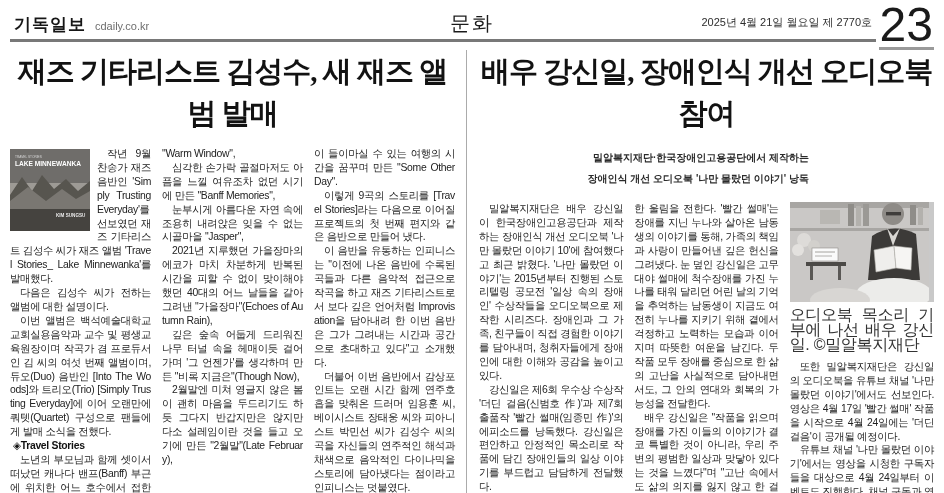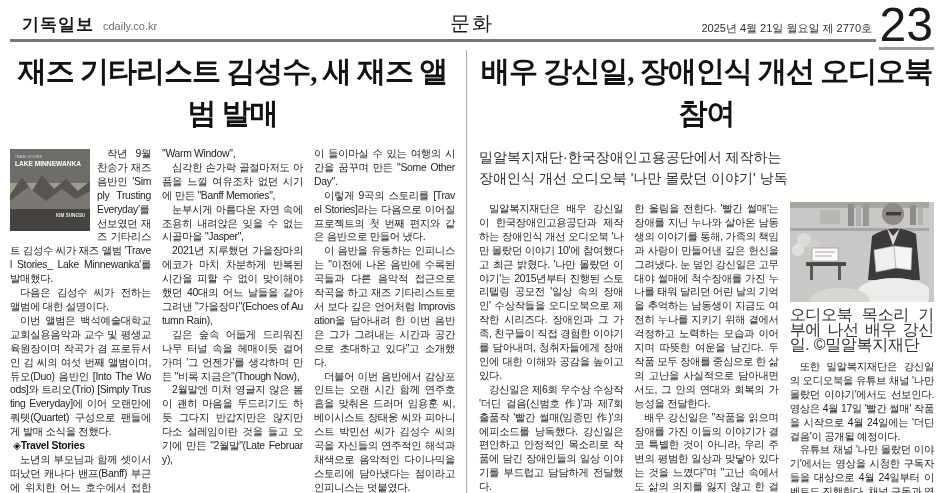--- a/index.html
+++ b/index.html
@@ -5,24 +5,24 @@
   html,body{margin:0;padding:0;background:#ffffff;}
   body{
     width:944px;height:493px;overflow:hidden;
     font-family:"Liberation Sans","DejaVu Sans",sans-serif;
     color:#1d1d1d;
   }
   .page{box-sizing:border-box;width:944px;height:493px;padding:6px 10px 0 10px;position:relative;}
 
   
   .masthead{position:relative;height:38px;}
-  .brand{position:absolute;left:12px;top:7px;font-size:17px;font-weight:bold;letter-spacing:1px;color:#161616;}
+  .brand{position:absolute;left:4px;top:7px;font-size:17px;font-weight:bold;letter-spacing:1px;color:#161616;}
   .brand-url{font-size:11px;color:#6e6e6e;font-weight:normal;margin-left:9px;letter-spacing:0;}
   .section-title{position:absolute;left:50%;transform:translateX(-50%);top:4px;font-size:20px;letter-spacing:2px;color:#1a1a1a;}
-  .date-issue{position:absolute;right:62px;top:15px;font-size:11px;color:#2e2e2e;}
+  .date-issue{position:absolute;right:62px;top:9px;font-size:11px;color:#2e2e2e;}
   .masthead-rule{position:absolute;left:0;right:58px;bottom:2px;height:3px;background:#787878;}
   .page-number{position:absolute;right:0;top:-2px;font-size:48px;line-height:42px;font-weight:500;color:#1a1a1a;border-bottom:3px solid #9a9a9a;padding:0 1px 1px 1px;}
 
   
   .content{display:flex;margin-top:6px;align-items:stretch;}
   .article-left{width:456px;padding-right:11px;box-sizing:border-box;}
   .vdivider{width:1px;background:#ababab;}
   .article-right{flex:1;padding-left:12px;box-sizing:border-box;min-width:0;}
 
   .headline{
@@ -39,21 +39,21 @@
     text-align:justify;word-break:break-all;text-indent:10px;color:#222222;
   }
   p.bp.noindent{text-indent:0;}
   p.subhead{font-weight:700;text-indent:3px;color:#111;}
 
   
   .album{float:left;width:80px;height:82px;margin:2px 7px 2px 0;background:#8f8f8f;position:relative;overflow:hidden;}
   .album svg{display:block;}
 
   
-  .subtitle{font-size:14px;font-weight:400;color:#2b2b2b;line-height:21px;margin:2px 0 13px 0;max-width:330px;}
+  .subtitle{font-size:10px;font-weight:700;color:#2b2b2b;line-height:21px;margin:2px 0 13px 0;max-width:330px;text-align:right;}
   .photo-box{width:100%;height:100px;background:#c9c9c9;overflow:hidden;}
   .photo-box svg{display:block;}
   .photo-caption{font-size:16px;line-height:15px;color:#333;margin:5px 0 8px 0;text-align:justify;word-break:break-all;letter-spacing:-0.3px;}
 </style>
 </head>
 <body>
 
 <div class="page">
 
   <div class="masthead">

